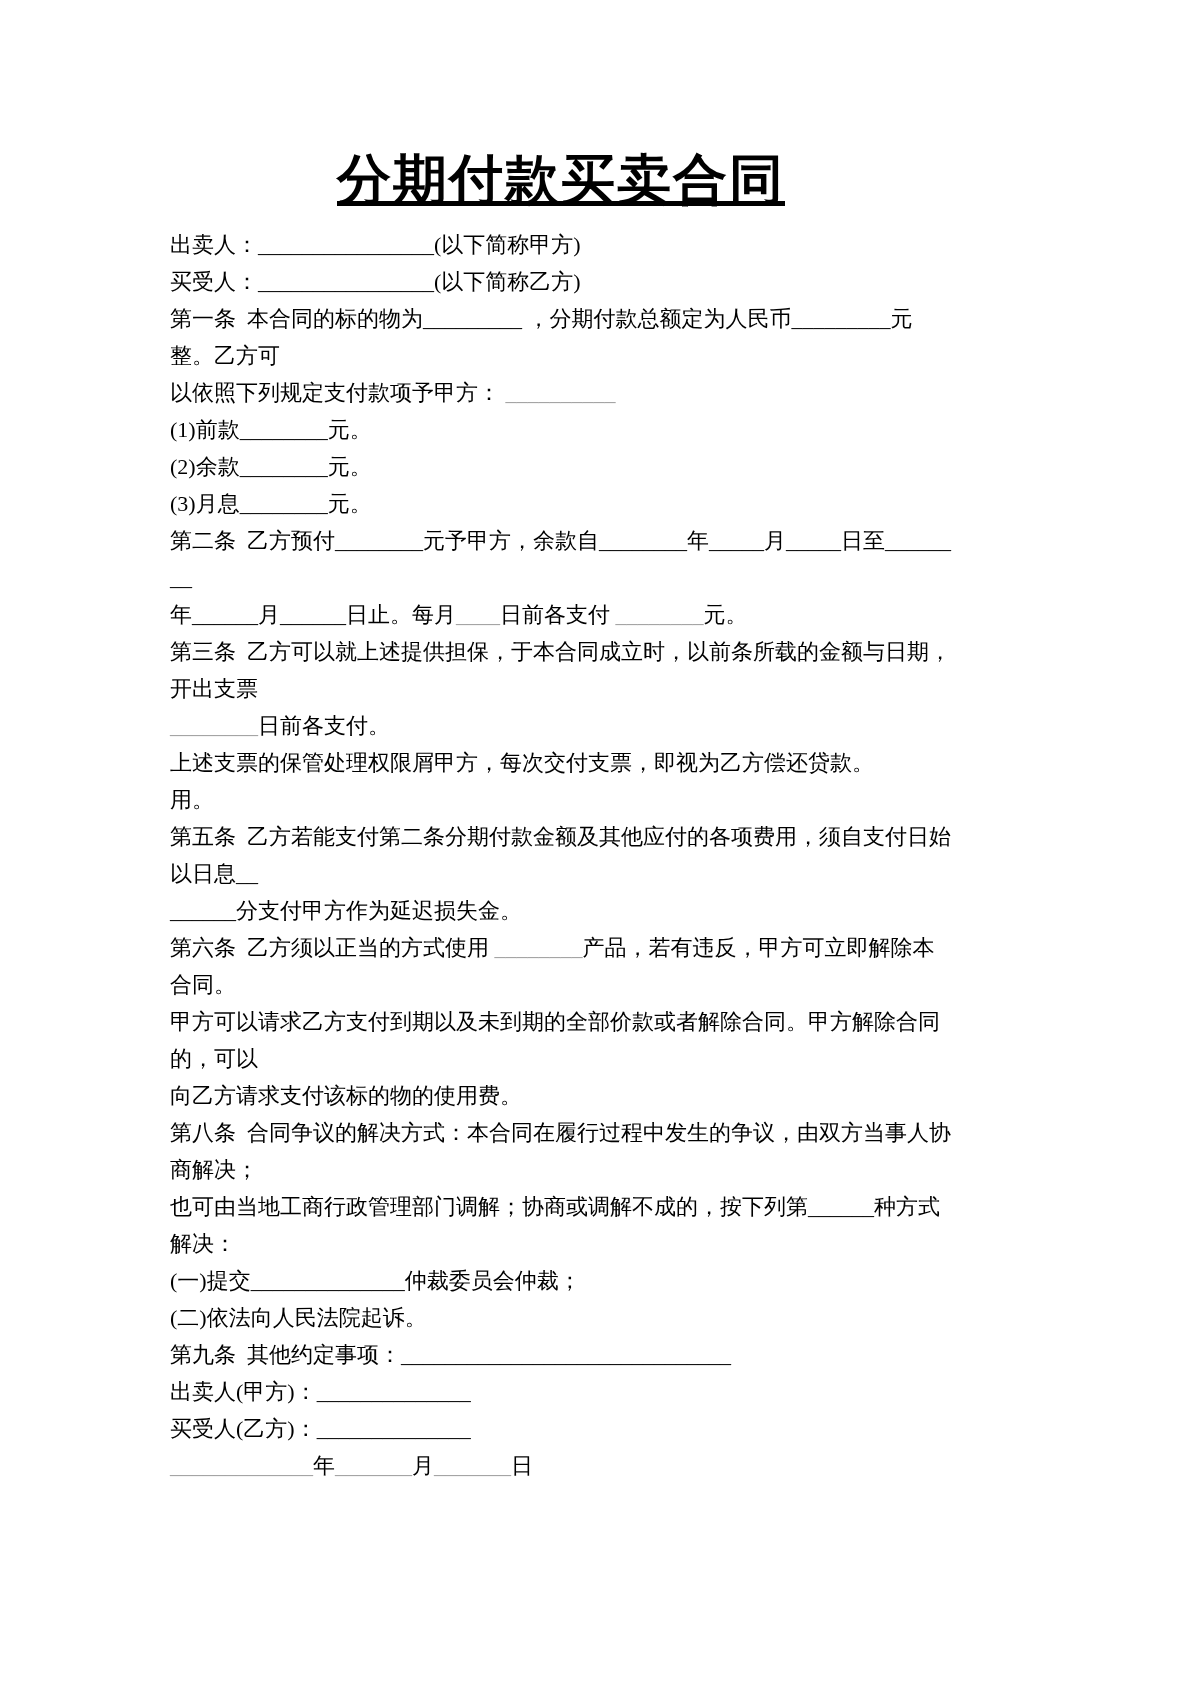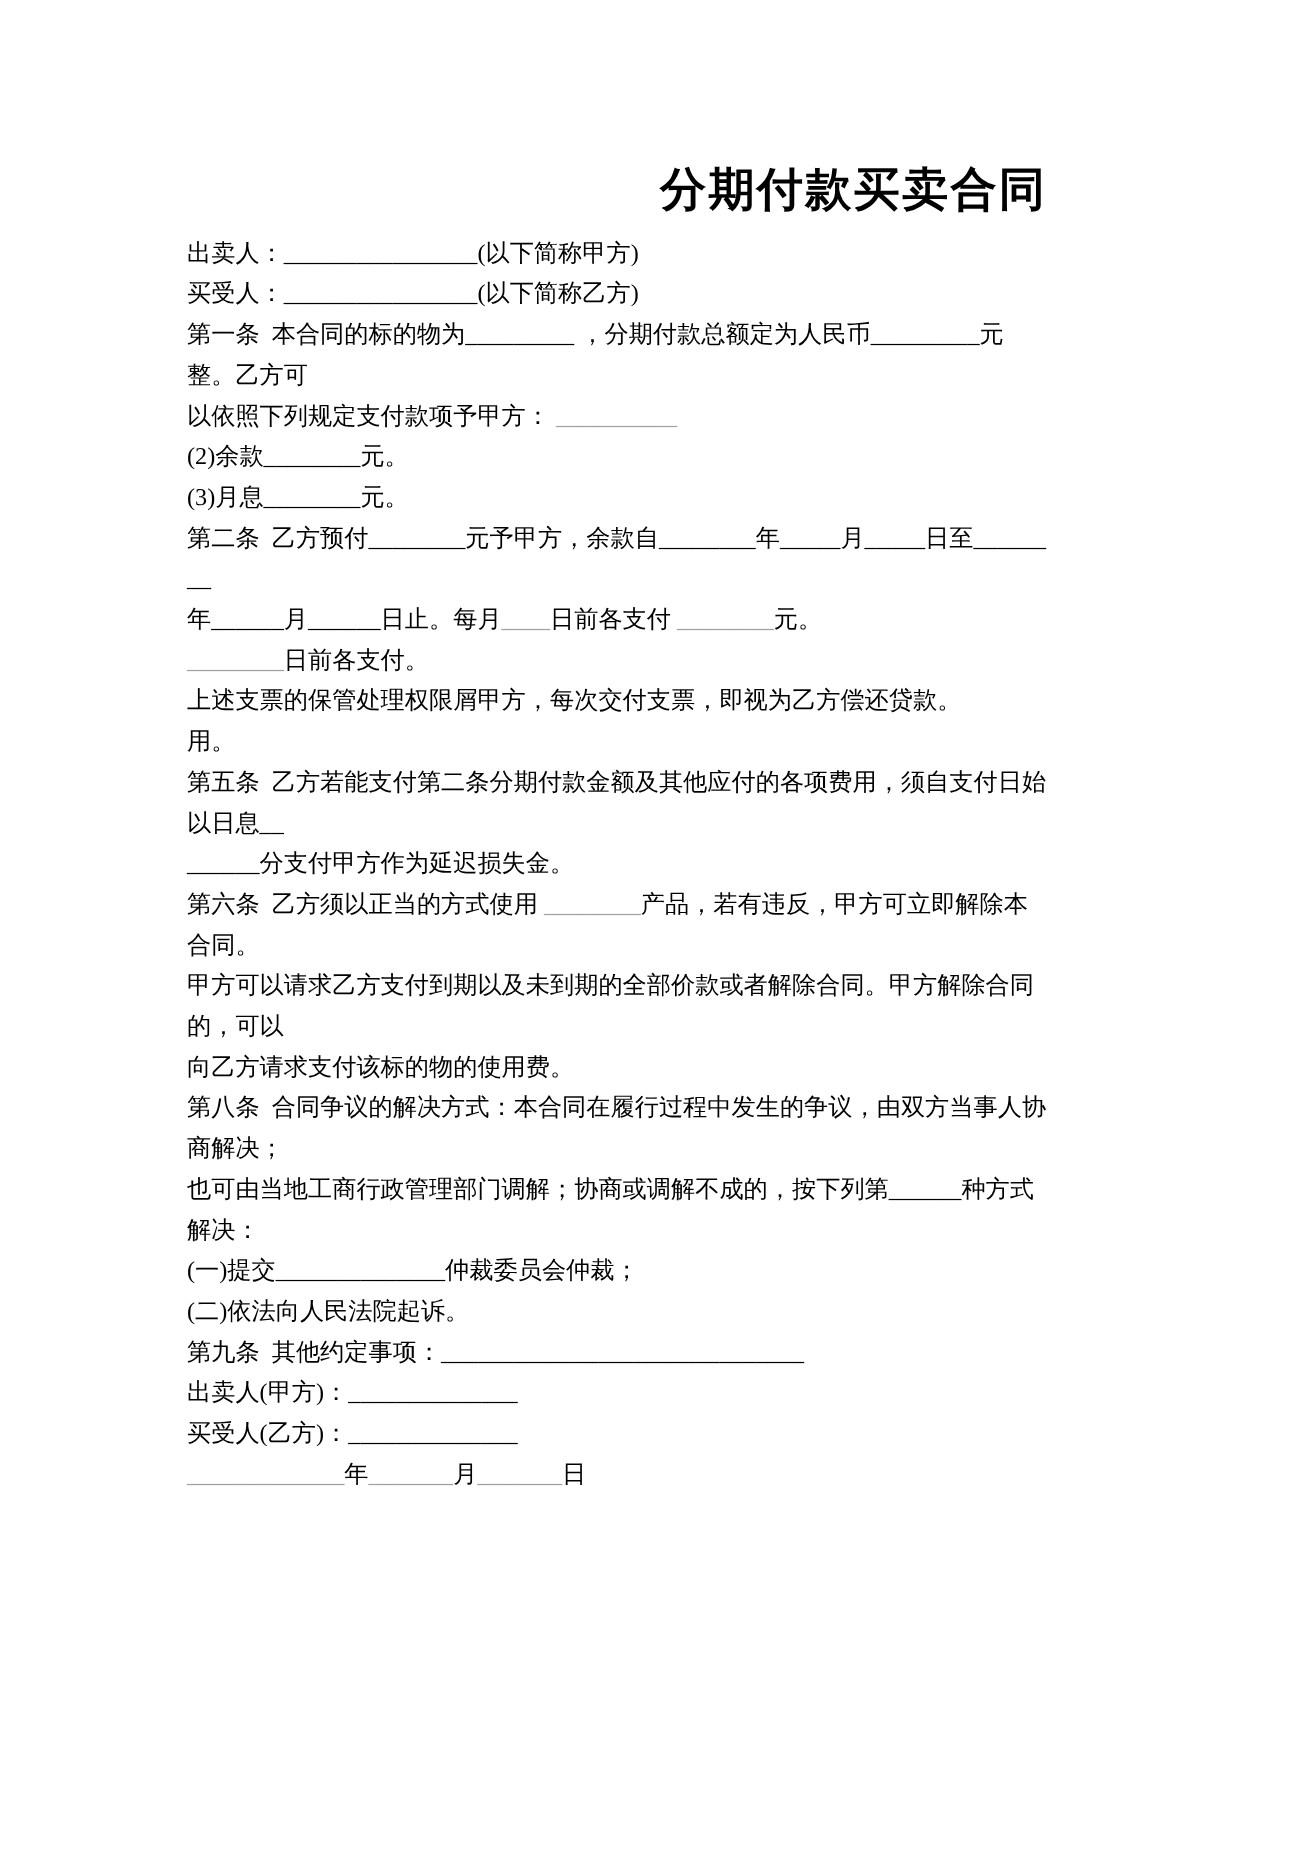--- a/index.html
+++ b/index.html
@@ -17,26 +17,27 @@
   .content {
     position: absolute;
     left: 170px;
     top: 146px;
     width: 782px;
     color: #000000;
     font-family: "Liberation Serif", "DejaVu Serif", serif;
   }
   .doc-title {
     margin: 0 0 12px 0;
-    font-size: 42px;
+    font-size: 54px;
     line-height: 1.25;
     font-weight: 700;
-    text-align: right;
+    text-align: center;
     font-family: "Liberation Sans", "DejaVu Sans", sans-serif;
     letter-spacing: 2px;
+    text-decoration: underline;
   }
   .doc-body {
     font-size: 22px;
   }
   .line {
     margin: 0;
     line-height: 37px;
     white-space: pre-wrap;
     word-break: break-all;
   }
@@ -49,24 +50,26 @@
 <body>
 
 <div class="page">
   <div class="content">
     <h1 class="doc-title">分期付款买卖合同</h1>
     <div class="doc-body">
         <p class="line"><span>出卖人：________________(以下简称甲方)</span></p>
         <p class="line"><span>买受人：________________(以下简称乙方)</span></p>
         <p class="line"><span>第一条  本合同的标的物为_________ ，分期付款总额定为人民币_________元整。乙方可</span></p>
         <p class="line"><span>以依照下列规定支付款项予甲方： </span><span class="gray">__________</span></p>
+        <p class="line"><span>(1)前款________元。</span></p>
         <p class="line"><span>(2)余款________元。</span></p>
         <p class="line"><span>(3)月息________元。</span></p>
         <p class="line"><span>第二条  乙方预付________元予甲方，余款自________年_____月_____日至________</span></p>
         <p class="line"><span>年______月______日止。每月</span><span class="gray">____</span><span>日前各支付 </span><span class="gray">________</span><span>元。</span></p>
+        <p class="line"><span>第三条  乙方可以就上述提供担保，于本合同成立时，以前条所载的金额与日期，开出支票</span></p>
         <p class="line"><span class="gray">________</span><span>日前各支付。</span></p>
         <p class="line"><span>上述支票的保管处理权限屑甲方，每次交付支票，即视为乙方偿还贷款。</span></p>
         <p class="line"><span>用。</span></p>
         <p class="line"><span>第五条  乙方若能支付第二条分期付款金额及其他应付的各项费用，须自支付日始以日息__</span></p>
         <p class="line"><span>______分支付甲方作为延迟损失金。</span></p>
         <p class="line"><span>第六条  乙方须以正当的方式使用 </span><span class="gray">________</span><span>产品，若有违反，甲方可立即解除本合同。</span></p>
         <p class="line"><span>甲方可以请求乙方支付到期以及未到期的全部价款或者解除合同。甲方解除合同的，可以</span></p>
         <p class="line"><span>向乙方请求支付该标的物的使用费。</span></p>
         <p class="line"><span>第八条  合同争议的解决方式：本合同在履行过程中发生的争议，由双方当事人协商解决；</span></p>
         <p class="line"><span>也可由当地工商行政管理部门调解；协商或调解不成的，按下列第______种方式解决：</span></p>

